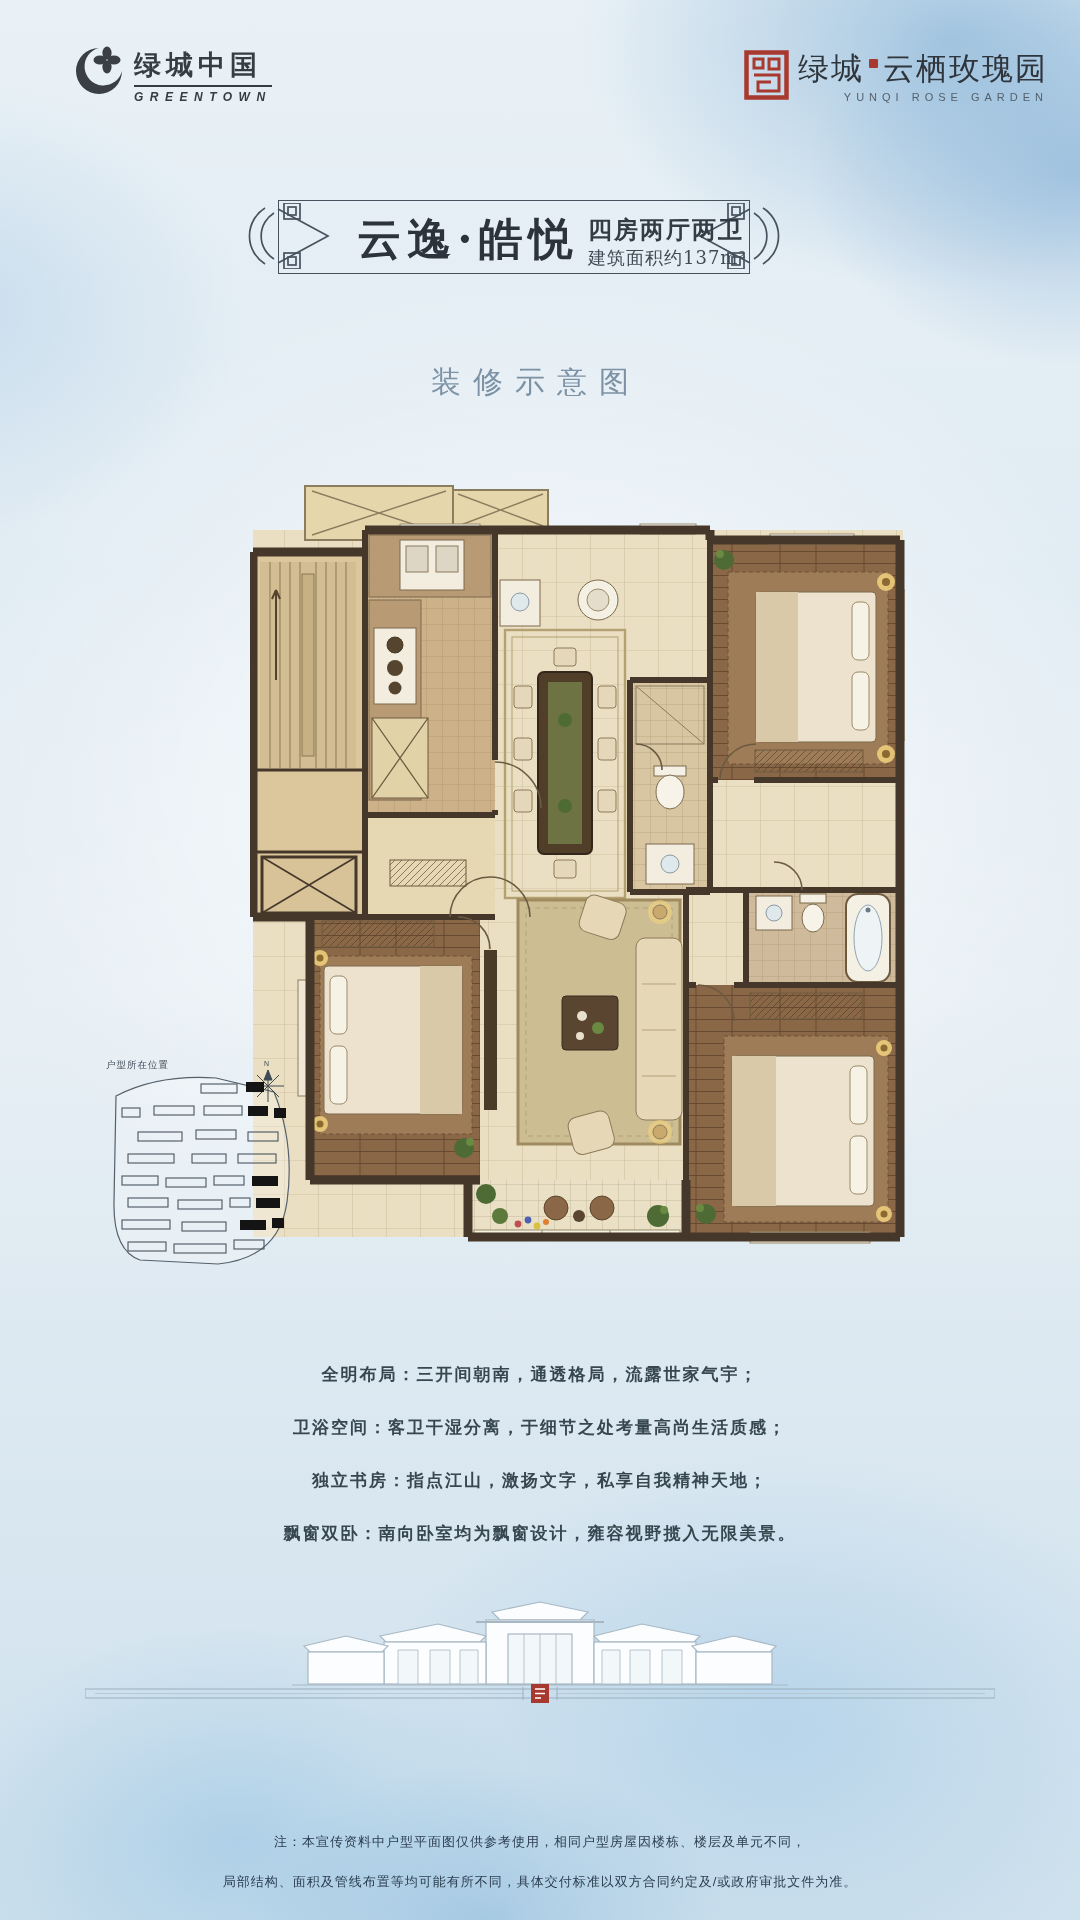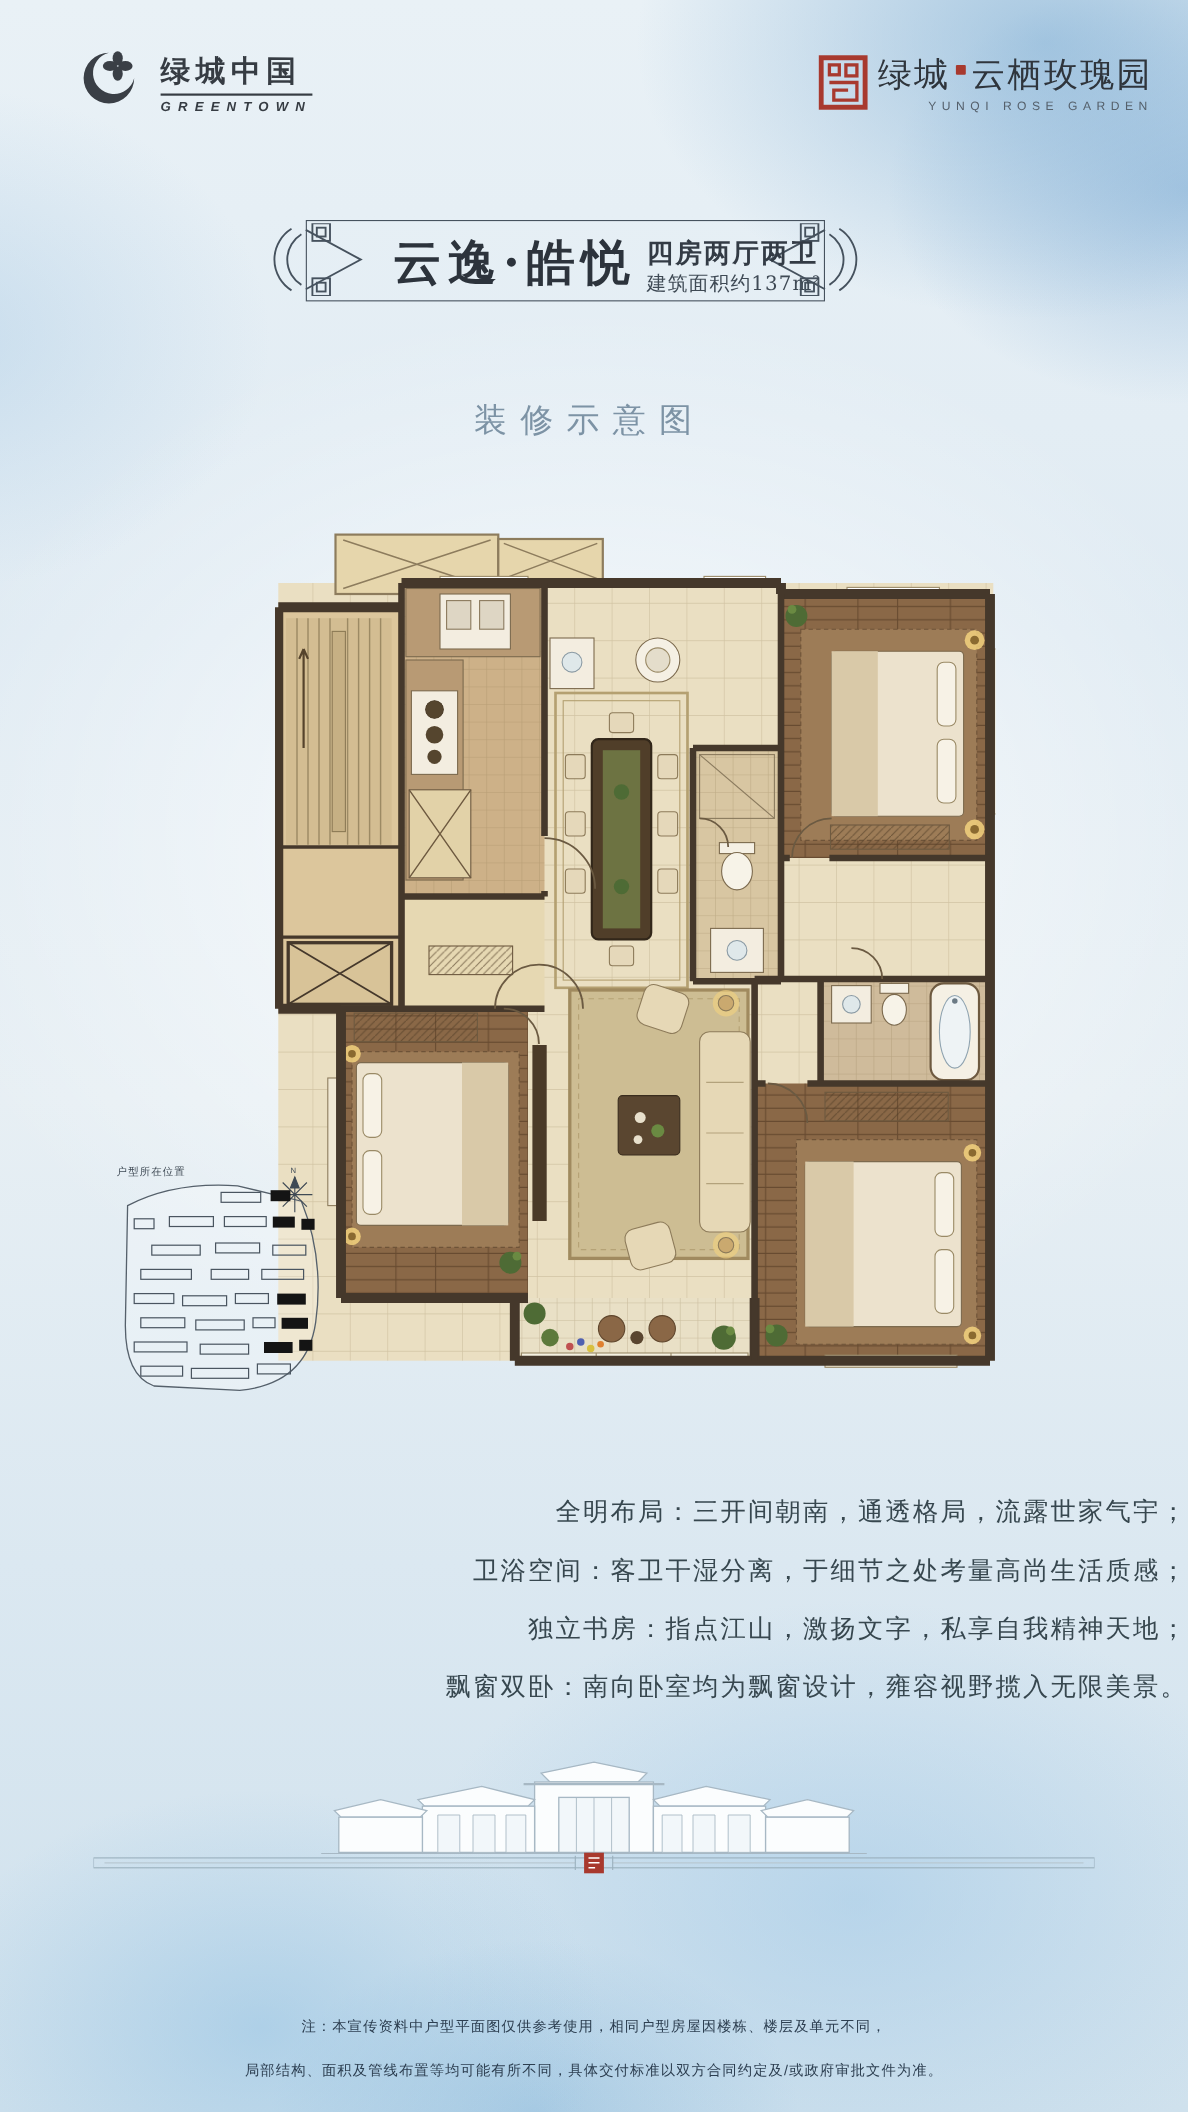--- a/index.html
+++ b/index.html
@@ -11,40 +11,40 @@
       radial-gradient(420px 300px at 100% 9%, rgba(100,155,205,.45), rgba(100,155,205,0) 65%),
       radial-gradient(500px 380px at -5% 16%, rgba(165,200,228,.45), rgba(165,200,228,0) 60%),
       radial-gradient(900px 700px at 50% 40%, rgba(255,255,255,.80), rgba(255,255,255,0) 70%),
       radial-gradient(520px 360px at 22% 96%, rgba(140,190,225,.50), rgba(140,190,225,0) 60%),
       radial-gradient(620px 420px at 72% 90%, rgba(160,200,230,.55), rgba(160,200,230,0) 65%),
       radial-gradient(400px 260px at 45% 100%, rgba(120,175,215,.45), rgba(120,175,215,0) 60%),
       linear-gradient(180deg,#e9f1f6 0%,#e0ebf3 30%,#e7eff4 52%,#dbe8f1 74%,#cfe1ed 100%);
   }
   .abs{position:absolute;}
   
-  .gt-logo{left:74px;top:46px;display:flex;align-items:flex-start;gap:22px;color:#363c43;}
+  .gt-logo{left:74px;top:46px;display:flex;align-items:flex-start;gap:10px;color:#363c43;}
   .gt-text .cn{font-size:27px;font-weight:bold;letter-spacing:5px;line-height:1;padding-top:6px;}
   .gt-text .rule{height:2px;background:#363c43;margin:6px 0 3px 0;}
   .gt-text .en{font-size:12px;letter-spacing:6.5px;text-align:center;font-weight:bold;font-style:italic;}
   .pj-logo{left:744px;top:50px;display:flex;align-items:flex-start;gap:9px;}
   .pj-text{color:#2f353c;}
   .pj-cn{font-family:"DejaVu Serif", serif;font-size:31px;letter-spacing:2px;line-height:1.2;white-space:nowrap;display:flex;align-items:center;gap:4px;}
   .pj-sep{display:inline-block;width:9px;height:9px;background:#a8392e;border-radius:1px;margin:0 1px 10px 1px;}
   .pj-en{font-size:11px;letter-spacing:5px;color:#55606b;text-align:right;margin-top:4px;}
   
   .banner-rect{left:278px;top:200px;width:470px;height:72px;border:1.6px solid #46525e;}
   .banner-title{left:318px;top:210px;width:300px;text-align:center;font-family:"DejaVu Serif", serif;
     font-size:44px;font-weight:bold;color:#2c333c;letter-spacing:6px;}
   .banner-spec{left:588px;top:214px;font-size:24px;font-weight:bold;color:#333b45;letter-spacing:2px;}
   .banner-area{left:588px;top:246px;font-size:18px;color:#3f4a55;letter-spacing:1px;font-family:"DejaVu Serif", serif;}
   .note{left:0;top:362px;width:1072px;text-align:center;font-family:"DejaVu Serif", serif;
     font-size:30px;color:#7d93a5;letter-spacing:12px;}
   
   .features{left:0;top:1348px;width:1080px;text-align:center;color:#37474f;}
-  .features div{font-size:23px;letter-spacing:2px;line-height:53px;font-weight:400;text-align:right;}
+  .features div{font-size:17px;letter-spacing:2px;line-height:53px;font-weight:700;}
   .brandfoot{left:0;top:1724px;width:1080px;text-align:center;color:#93a4b1;font-size:19px;letter-spacing:8px;line-height:33px;}
   .disclaimer{left:0;top:1822px;width:1080px;text-align:center;color:#2c3e50;font-size:13px;line-height:40px;letter-spacing:1px;}
 </style>
 </head>
 <body>
 
 <div id="canvas">
 
   <div class="abs gt-logo">
     <svg width="50" height="50" viewBox="0 0 50 50">

